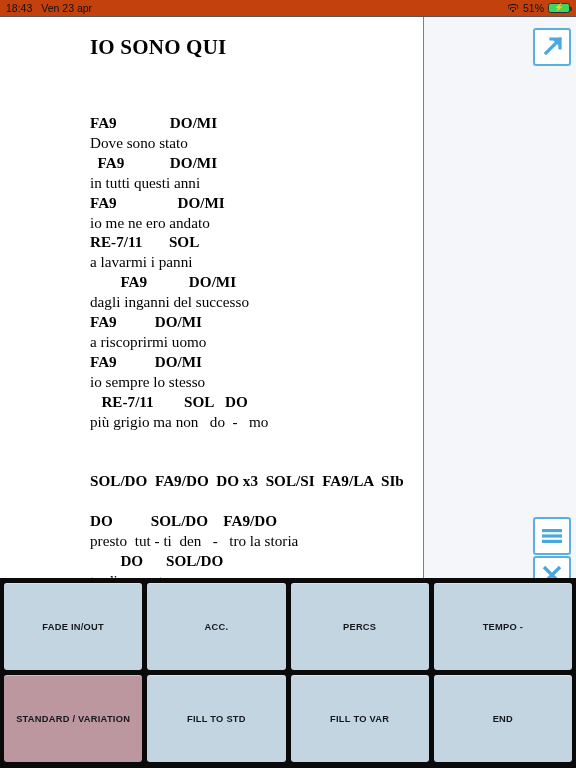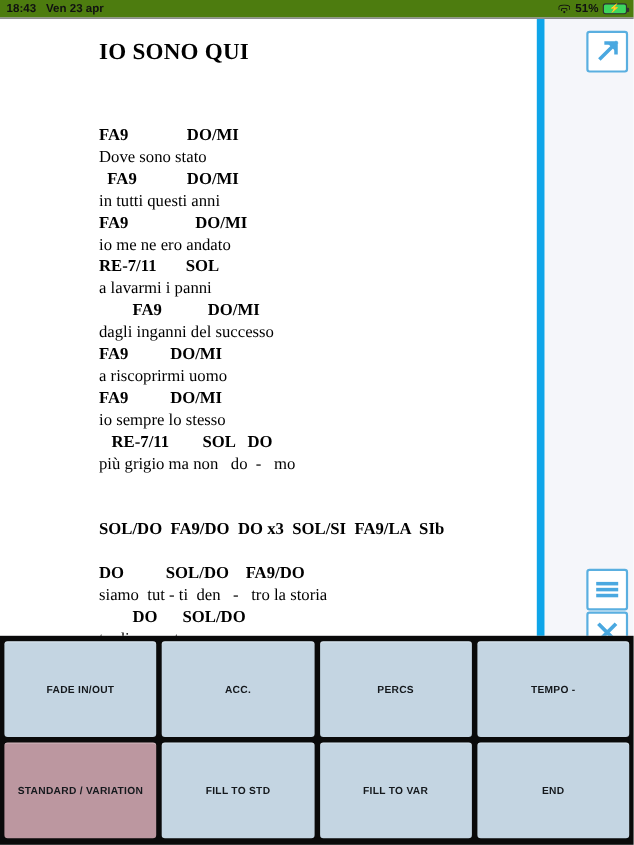--- a/index.html
+++ b/index.html
@@ -6,23 +6,23 @@
   html, body {
     width:576px; height:768px;
     background:#ffffff;
     font-family:"Liberation Sans", sans-serif;
     overflow:hidden;
   }
 
   
   #status-bar {
     position:absolute; top:0; left:0; width:576px; height:16px;
-    background:#4d7c0f;
+    background:#c2410c;
     display:flex; align-items:center;
-    font-size:10.5px; font-weight:bold; color:#111;
+    font-size:10.5px; font-weight:normal; color:#111;
     padding:0 6px;
   }
   #status-left { display:flex; align-items:center; gap:9px; }
   #status-right { margin-left:auto; display:flex; align-items:center; gap:4px; }
   .wifi-icon { display:inline-block; width:11px; height:9px; position:relative; }
   .wifi-icon span {
     position:absolute; left:50%; transform:translateX(-50%);
     border:1.2px solid #111; border-bottom:none; border-radius:50% 50% 0 0;
   }
   .wifi-icon .w1 { width:11px; height:5px; top:0; }
@@ -40,23 +40,23 @@
   .bolt { font-size:8px; color:#ffffff; line-height:1; }
 
   
   #doc-area {
     position:absolute; top:16px; left:0; width:576px; height:562px;
     background:#f5f6fa;
     border-top:1px solid #555;
     overflow:hidden;
   }
   #page {
-    position:absolute; top:0; left:0; width:495px; height:562px;
+    position:absolute; top:0; left:0; width:424px; height:562px;
     background:#ffffff;
-    border-right:7px solid #0ea5e9;
+    border-right:1px solid #0ea5e9;
   }
   #song-title {
     position:absolute; left:90px; top:18px;
     font-family:"Liberation Serif", serif;
     font-weight:bold; font-size:21px; color:#000;
     letter-spacing:0.2px;
   }
   #song-body {
     position:absolute; left:90px; top:96px; right:10px;
     font-family:"Liberation Serif", serif;
@@ -141,21 +141,21 @@
 <span class="chord">        FA9           DO/MI</span>
 <span class="lyric">dagli inganni del successo</span>
 <span class="chord">FA9          DO/MI</span>
 <span class="lyric">a riscoprirmi uomo</span>
 <span class="chord">FA9          DO/MI</span>
 <span class="lyric">io sempre lo stesso</span>
 <span class="chord">   RE-7/11        SOL   DO</span>
 <span class="lyric">più grigio ma non   do  -   mo</span>
 <span class="blank"></span><span class="blank"></span><span class="chord">SOL/DO  FA9/DO  DO x3  SOL/SI  FA9/LA  SIb</span>
 <span class="blank"></span><span class="chord">DO          SOL/DO    FA9/DO</span>
-<span class="lyric">siamo  tut - ti  den   -   tro la storia</span>
+<span class="lyric">presto  tut - ti  den   -   tro la storia</span>
 <span class="chord">        DO      SOL/DO</span>
 <span class="lyric">tardi o presto</span>
 
 </div>
   </div>
 
   <div class="icon-btn" id="expand-btn">
     <svg class="arrow-svg" width="24" height="24" viewBox="0 0 24 24">
       <path d="M20 4 L20 13 M20 4 L11 4 M20 4 L6 18" stroke="#4aa8e0" stroke-width="3.2" fill="none" stroke-linecap="square"></path>
       <path d="M20 4 L20 12 L12 4 Z" fill="#4aa8e0"></path>

